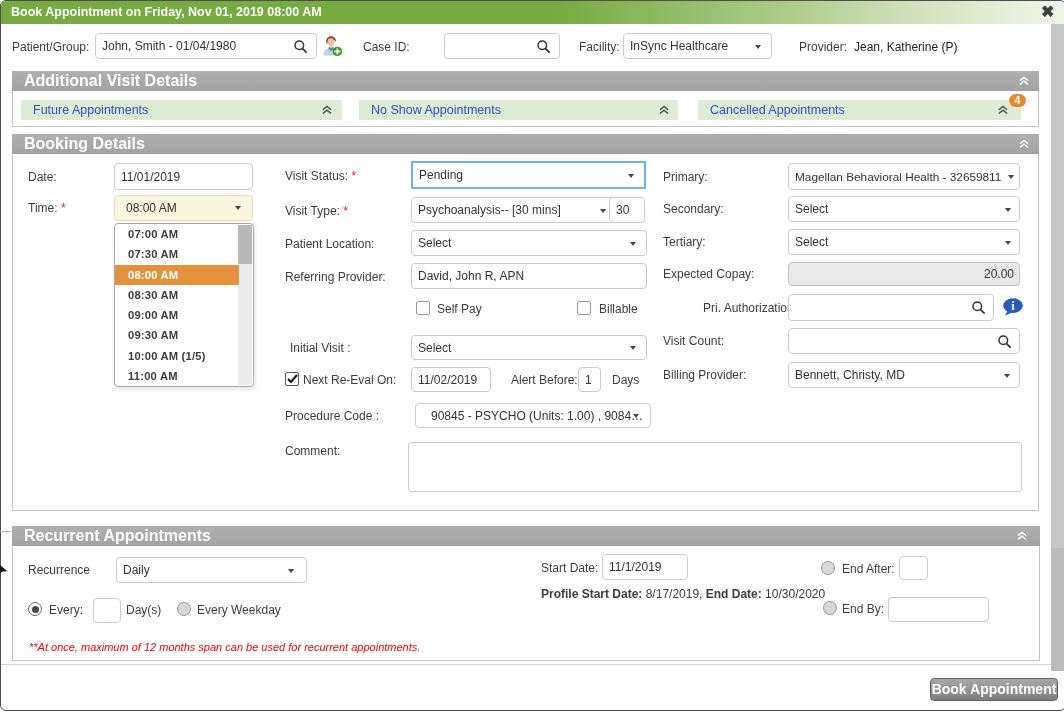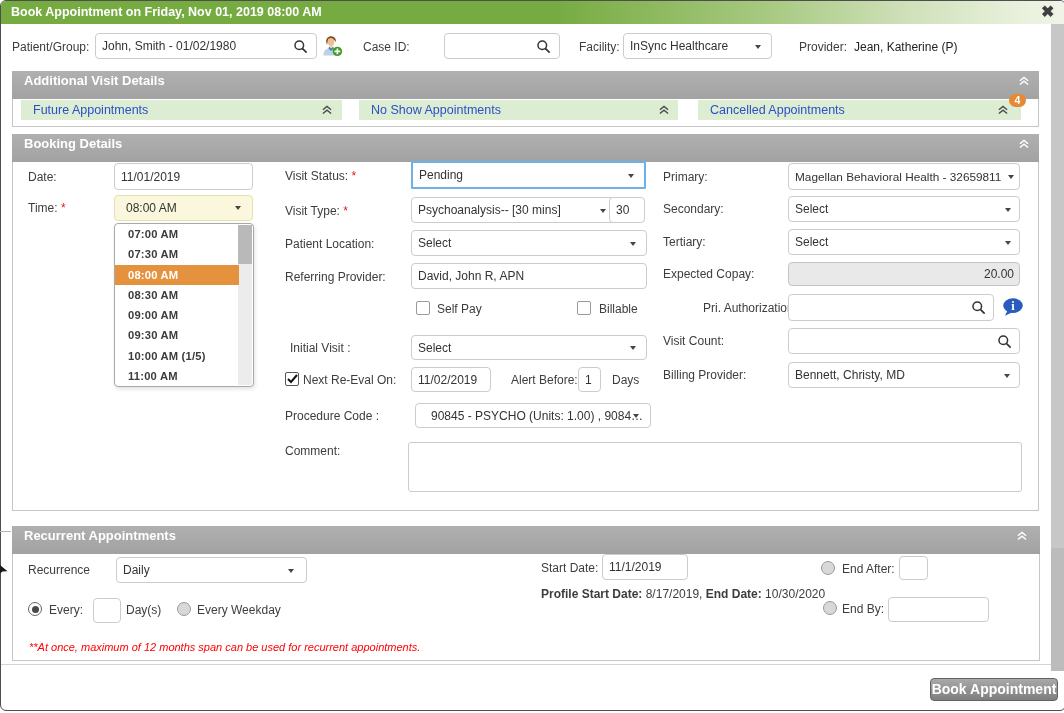--- a/index.html
+++ b/index.html
@@ -10,42 +10,42 @@
 #titletext{position:absolute;left:10px;top:4px;font-size:12.5px;font-weight:bold;color:#fff;}
 #closex{position:absolute;left:1040px;top:1px;font-size:16px;font-weight:bold;color:#3f3f3f;}
 .grayStrip{position:absolute;left:1050px;top:23px;width:15px;height:647px;background:linear-gradient(#c7c7c7 0 81%,#bcbcbc 81%);}
 .lbl{position:absolute;font-size:12px;color:#3d3d3d;white-space:nowrap;}
 .val{position:absolute;font-size:12px;color:#222;white-space:nowrap;}
 .inp{position:absolute;border:1px solid #ccc;border-radius:4px;background:#fff;font-size:12px;color:#333;box-sizing:border-box;}
 .inp .tx{position:absolute;left:6px;top:50%;transform:translateY(-50%);white-space:nowrap;}
 .star{color:#e02020;}
 .caret{position:absolute;width:0;height:0;border-left:3.5px solid transparent;border-right:3.5px solid transparent;border-top:4.5px solid #454545;}
 .panel{position:absolute;border:1px solid #c6c6c6;background:#fff;}
-.phead{position:absolute;left:-1px;top:-1px;right:-1px;height:28px;background:linear-gradient(#b0b0b0,#a2a2a2);color:#fff;font-size:13px;font-weight:bold;line-height:20px;padding-left:12px;}
+.phead{position:absolute;left:-1px;top:-1px;right:-1px;height:20px;background:linear-gradient(#b0b0b0,#a2a2a2);color:#fff;font-size:16px;font-weight:bold;line-height:20px;padding-left:12px;}
 .greenbar{position:absolute;height:20px;background:#dcedd3;}
 .greenbar .t{position:absolute;left:12px;top:3px;font-size:12.5px;color:#2b50c8;}
 .chev{position:absolute;width:12px;height:10px;}
 .mag{position:absolute;width:15px;height:15px;}
 .cb{position:absolute;width:14px;height:14px;border:1px solid #9a9a9a;border-radius:2px;background:#fff;box-sizing:border-box;}
 .radio{position:absolute;width:14px;height:14px;border:1px solid #999;border-radius:50%;background:#d8d8d8;box-sizing:border-box;}
 .radio.sel{border-color:#666;background:#fff;}
 .radio.sel:after{content:"";position:absolute;left:2.5px;top:2.5px;width:7px;height:7px;border-radius:50%;background:#494949;}
 .item{height:20.3px;line-height:20.3px;padding-left:13px;}
 </style>
 </head>
 <body>
 <div id="dialog">
   <div id="titlebar"></div>
   <div id="titletext">Book Appointment on Friday, Nov 01, 2019 08:00 AM</div>
   <div id="closex">✖</div>
   <div class="grayStrip"></div>
 
   <div class="lbl" style="left:11px;top:39px;">Patient/Group:</div>
   <div class="inp" style="left:94px;top:32px;width:222px;height:26px;">
-    <span class="tx">John, Smith - 01/02/1980</span>
+    <span class="tx">John, Smith - 01/04/1980</span>
     <svg class="mag" style="right:8px;top:5px;" viewBox="0 0 16 16">
         <circle cx="6.7" cy="6.7" r="4.6" fill="none" stroke="#333" stroke-width="1.6"></circle>
         <line x1="10.2" y1="10.2" x2="14" y2="14" stroke="#333" stroke-width="1.8" stroke-linecap="round"></line>
       </svg>
   </div>
   <svg class="abs" style="left:321px;top:34px;" width="22" height="22" viewBox="0 0 22 22">
     <path d="M4.2 7 C3.8 3.6 6.4 1.2 9.2 1.3 C12.2 1.4 14.3 3.6 14 7.2 L12.8 5.2 L6.2 5.6 L5 9.8 Z" fill="#7c4a24"></path>
     <path d="M5.6 6.2 C5.6 4.2 7.1 3 9 3 C10.9 3 12.4 4.4 12.4 6.4 C12.4 9 11.2 11.2 9.1 11.2 C7 11.2 5.6 8.6 5.6 6.2 Z" fill="#efbe94"></path>
     <path d="M1.4 20.5 C1.4 15.2 4.6 13 9 13 C13.6 13 16 15.4 16 20.5 Z" fill="#bdd2e6"></path>
     <path d="M6.8 10.6 L9.1 14.4 L11.4 10.6 Z" fill="#f6d2ad"></path>

